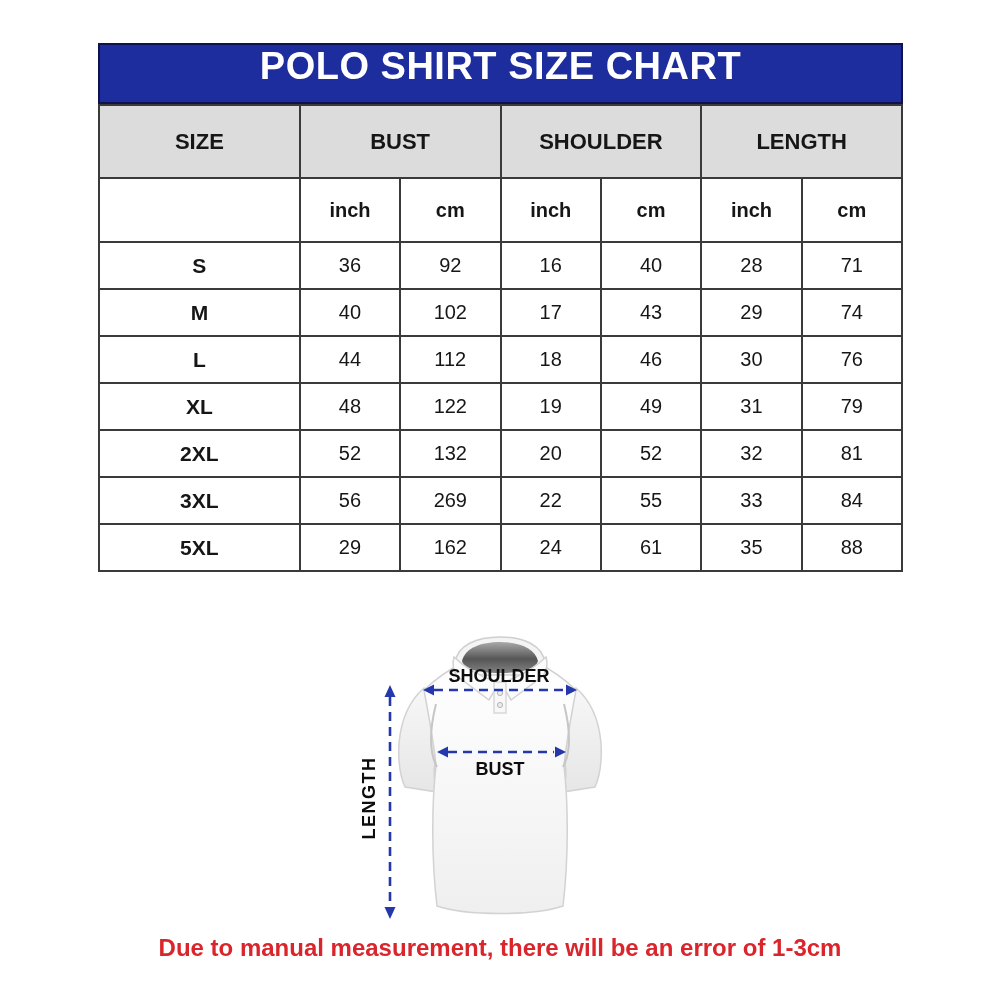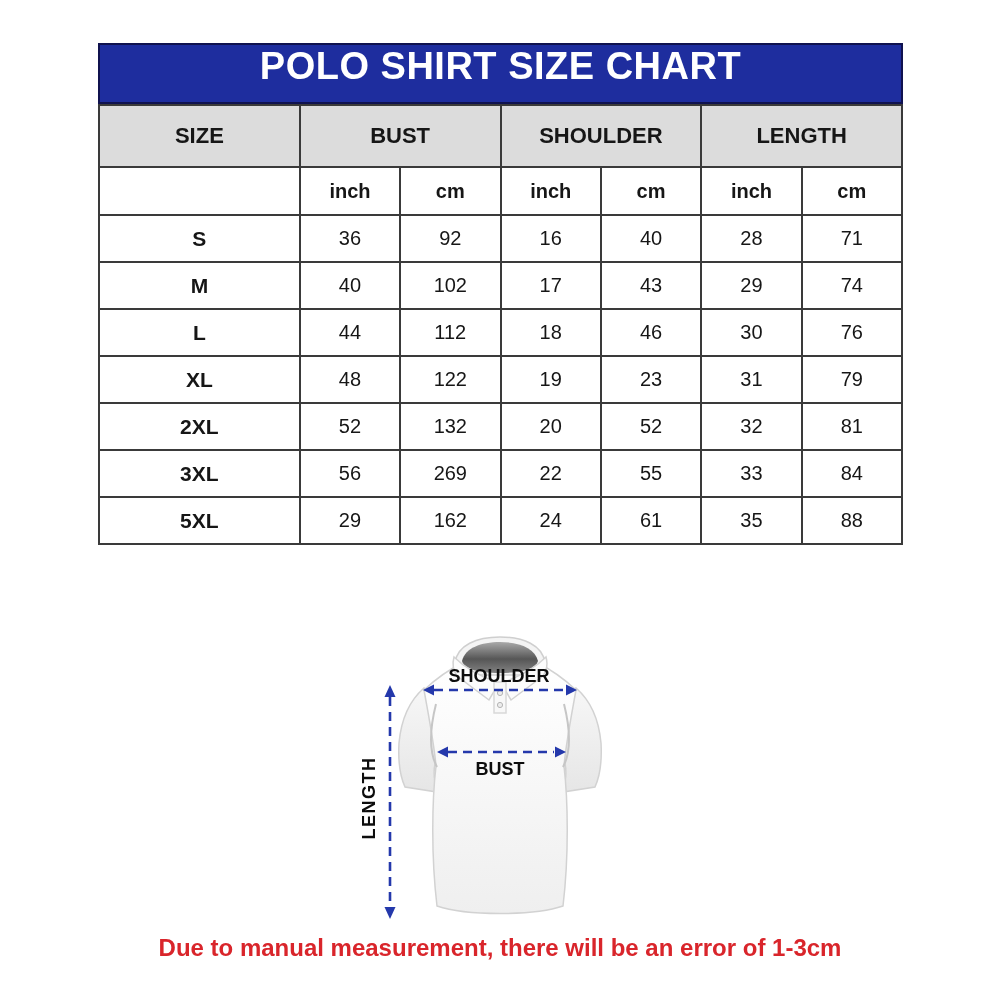--- a/index.html
+++ b/index.html
@@ -35,27 +35,27 @@
     border-collapse:collapse;
     table-layout:fixed;
   }
   .size-table th, .size-table td {
     border:2px solid #3a3a3a;
     text-align:center;
     vertical-align:middle;
     color:#161616;
     padding:0;
   }
-  tr.group-row { height:62px;margin-left:44px; }
+  tr.group-row { height:73px;margin-left:44px; }
   tr.group-row th {
     background:#dcdcdc;
     font-size:22px;
     font-weight:bold;
   }
-  tr.units-row { height:48px; }
+  tr.units-row { height:64px; }
   tr.units-row td { font-size:20px; font-weight:bold; }
   tr.data-row { height:47px; }
   tr.data-row td { font-size:20px; font-weight:normal; }
   tr.data-row td.size-cell { font-size:21px; font-weight:bold; }
 
   
   svg.diagram {
     position:absolute; left:0; top:0;
     width:1000px; height:1000px;
     pointer-events:none;
@@ -139,21 +139,21 @@
       <td>18</td>
       <td>46</td>
       <td>30</td>
       <td>76</td>
     </tr>
     <tr class="data-row">
       <td class="size-cell">XL</td>
       <td>48</td>
       <td>122</td>
       <td>19</td>
-      <td>23</td>
+      <td>49</td>
       <td>31</td>
       <td>79</td>
     </tr>
     <tr class="data-row">
       <td class="size-cell">2XL</td>
       <td>52</td>
       <td>132</td>
       <td>20</td>
       <td>52</td>
       <td>32</td>

